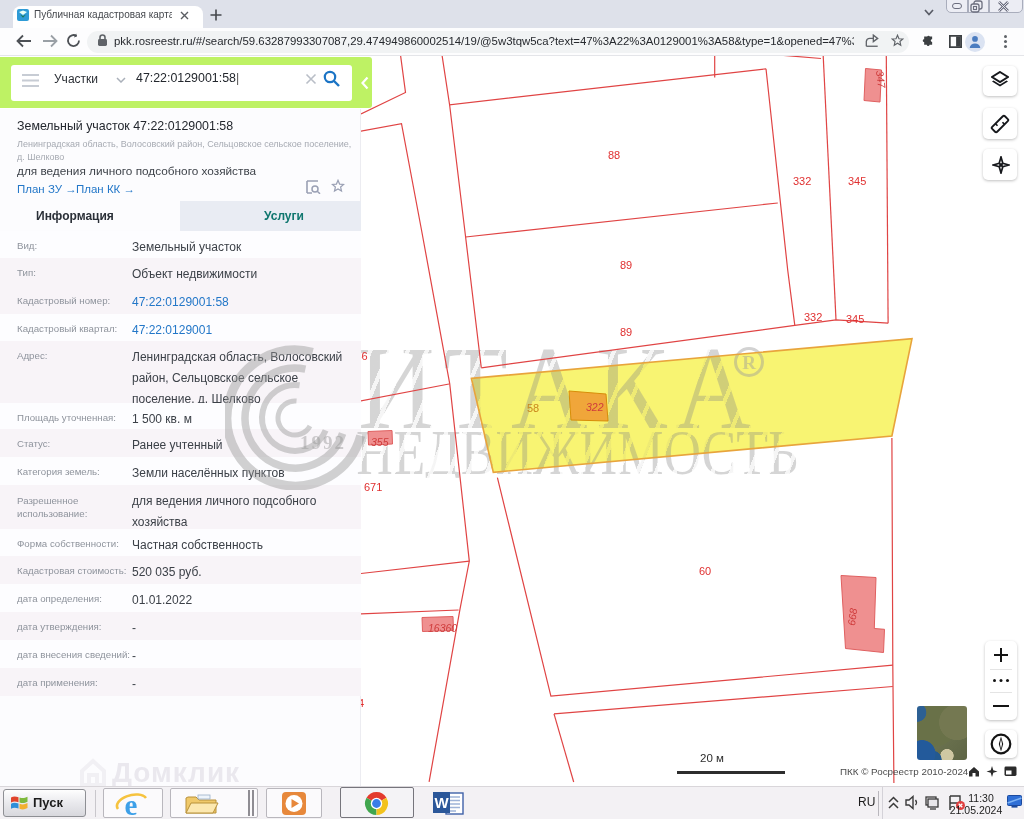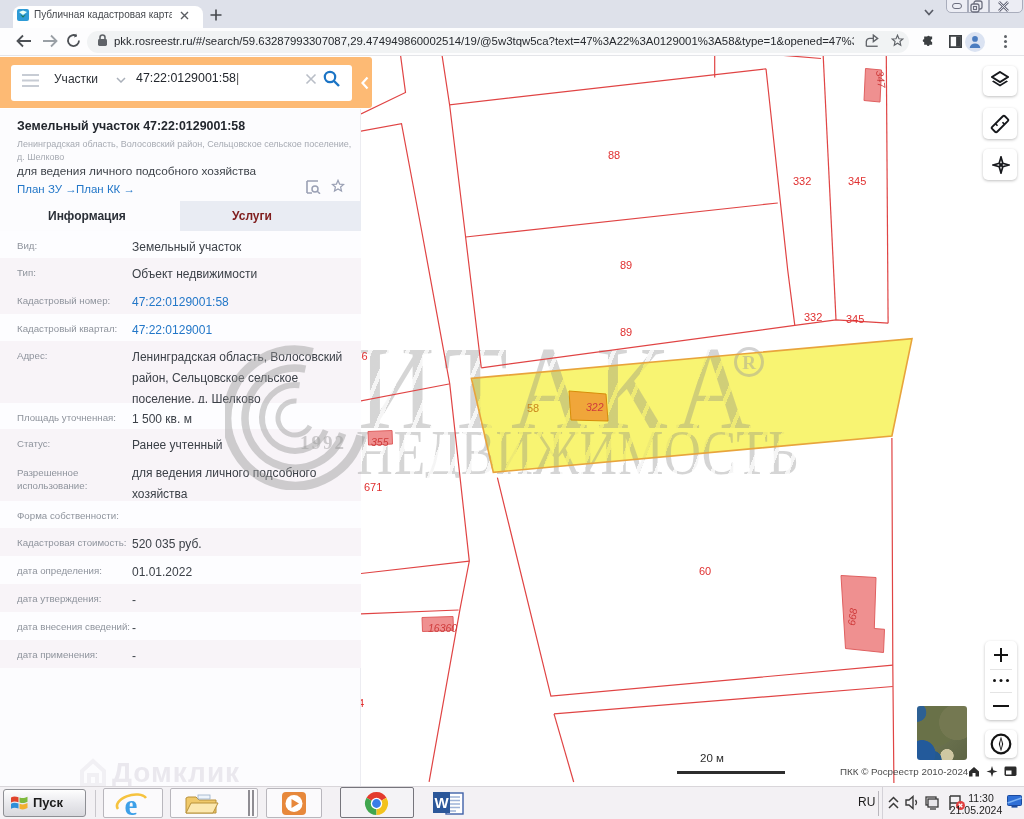--- a/index.html
+++ b/index.html
@@ -13,21 +13,21 @@
   #tab { left:13px; top:6px; width:190px; height:22px; background:#fff;
          border-radius:8px 8px 0 0; }
   #tabtitle { left:34px; top:9px; font-size:10px; color:#45484d; z-index:21; width:138px; overflow:hidden; white-space:nowrap; }
   #addrbar { left:0; top:28px; width:1024px; height:28px; background:#fdfdfe;
              border-bottom:1px solid #e4e5e9; z-index:20; }
   #urlpill { left:87px; top:3px; width:822px; height:22px; background:#f1f3f4;
              border-radius:12px; z-index:21; }
   #urltext { left:114px; top:7px; font-size:11.4px; color:#26292e; z-index:22; white-space:nowrap; width:740px; overflow:hidden; }
 
   
-  #searchbar { left:0; top:57px; width:372px; height:51px; background:#fdba74;
+  #searchbar { left:0; top:57px; width:372px; height:51px; background:#bef264;
                border-radius:0 3px 3px 0; z-index:30;padding-left:12px; }
   #searchinput { left:11px; top:8px; width:341px; height:36px; background:#fff; border-radius:3px; }
 
   
   #panel { left:0; top:109px; width:361px; height:677px; background:#fcfcfe; z-index:10; border-right:1px solid #ececf1; }
   .row { position:relative; width:361px; padding:0; }
   .row .lab { position:absolute; left:17px; top:9px; font-size:9.7px; color:#8e939c; white-space:nowrap; }
   .row .val { position:absolute; left:132px; top:6px; font-size:12px; color:#3c4148;
               width:229px; line-height:21px; }
   .odd  { background:#f8f4f8; }
@@ -53,40 +53,40 @@
 <body>
 <div id="stage">
 
   <div class="abs" id="map">
     <svg id="mapsvg" width="663" height="730" viewBox="361 56 663 730">
       <polygon points="471.4,378.4 912,338.6 891.9,436 493.3,472.3" fill="#f8f472"></polygon>
     </svg>
   </div>
 
   <div class="abs" id="panel">
-    <div class="abs" style="left:17px;top:10px;font-size:12.4px;font-weight:bold;color:#23272e;">Земельный участок 47:22:0129001:58</div>
+    <div class="abs" style="left:17px;top:10px;font-size:12.4px;font-weight:normal;color:#23272e;">Земельный участок 47:22:0129001:58</div>
     <div class="abs" style="left:17px;top:29px;width:340px;font-size:9px;line-height:13px;color:#a6aab2;">Ленинградская область, Волосовский район, Сельцовское сельское поселение, д.&nbsp;Шелково</div>
     <div class="abs" style="left:17px;top:55px;font-size:11.8px;color:#3f444b;">для ведения личного подсобного хозяйства</div>
     <div class="abs" style="left:17px;top:74px;font-size:11.5px;"><a class="blue">План ЗУ <span style="font-family:'Liberation Sans'">→</span></a></div>
     <div class="abs" style="left:76px;top:74px;font-size:11.5px;"><a class="blue">План КК <span style="font-family:'Liberation Sans'">→</span></a></div>
 
     <svg class="abs" style="left:306px;top:71px" width="16" height="14" viewBox="0 0 16 14">
       <path d="M1 1 H12 M1 1 V13 M1 13 H6" stroke="#9aa0b4" stroke-width="1.6" fill="none"></path>
       <circle cx="9" cy="9" r="3" fill="none" stroke="#9aa0b4" stroke-width="1.5"></circle>
       <path d="M11.2 11.2 L14 13.8" stroke="#9aa0b4" stroke-width="1.5"></path>
     </svg>
 
     <svg class="abs" style="left:331px;top:70px" width="14" height="14" viewBox="0 0 16 16">
       <path d="M8 1.5 L9.8 5.8 L14.5 6.2 L11 9.2 L12 13.8 L8 11.3 L4 13.8 L5 9.2 L1.5 6.2 L6.2 5.8 Z" fill="none" stroke="#9aa0b4" stroke-width="1.4"></path>
     </svg>
 
     <div class="abs" style="left:0;top:92px;width:361px;height:30px;background:#e9ecf3;"></div>
     <div class="abs" style="left:0;top:92px;width:180px;height:30px;background:#fcfcfe;"></div>
-    <div class="abs" style="left:48px;top:100px;font-size:12px;font-weight:bold;color:#2b3038;">Информация</div>
-    <div class="abs" style="left:232px;top:100px;font-size:12px;font-weight:bold;color:#7f1d1d;">Услуги</div>
+    <div class="abs" style="left:36px;top:100px;font-size:12px;font-weight:bold;color:#2b3038;">Информация</div>
+    <div class="abs" style="left:264px;top:100px;font-size:12px;font-weight:bold;color:#0f766e;">Услуги</div>
 
     <div class="abs" style="left:0;top:122px;width:361px;">
       <div class="row even" style="height:27px">
           <div class="lab">Вид:</div>
           <div class="val">Земельный участок</div>
         </div>
       <div class="row odd" style="height:28px">
           <div class="lab">Тип:</div>
           <div class="val">Объект недвижимости</div>
         </div>
@@ -103,26 +103,31 @@
           <div class="val">Ленинградская область, Волосовский район, Сельцовское сельское поселение, д. Шелково</div>
         </div>
       <div class="row even" style="height:26px">
           <div class="lab">Площадь уточненная:</div>
           <div class="val">1 500 кв. м</div>
         </div>
       <div class="row odd" style="height:28px">
           <div class="lab">Статус:</div>
           <div class="val">Ранее учтенный</div>
         </div>
+      <div class="row even" style="height:28px">
+          <div class="lab">Категория земель:</div>
+          <div class="val">Земли населённых пунктов</div>
+        </div>
       <div class="row odd" style="height:44px">
           <div class="lab" style="line-height:13px;width:100px;white-space:normal;">Разрешенное использование:</div>
           <div class="val">для ведения личного подсобного хозяйства</div>
         </div>
       <div class="row even" style="height:27px">
           <div class="lab">Форма собственности:</div>
+          <div class="val">Частная собственность</div>
         </div>
       <div class="row odd" style="height:28px">
           <div class="lab">Кадастровая стоимость:</div>
           <div class="val">520 035 руб.</div>
         </div>
       <div class="row even" style="height:28px">
           <div class="lab">дата определения:</div>
           <div class="val">01.01.2022</div>
         </div>
       <div class="row odd" style="height:28px">

